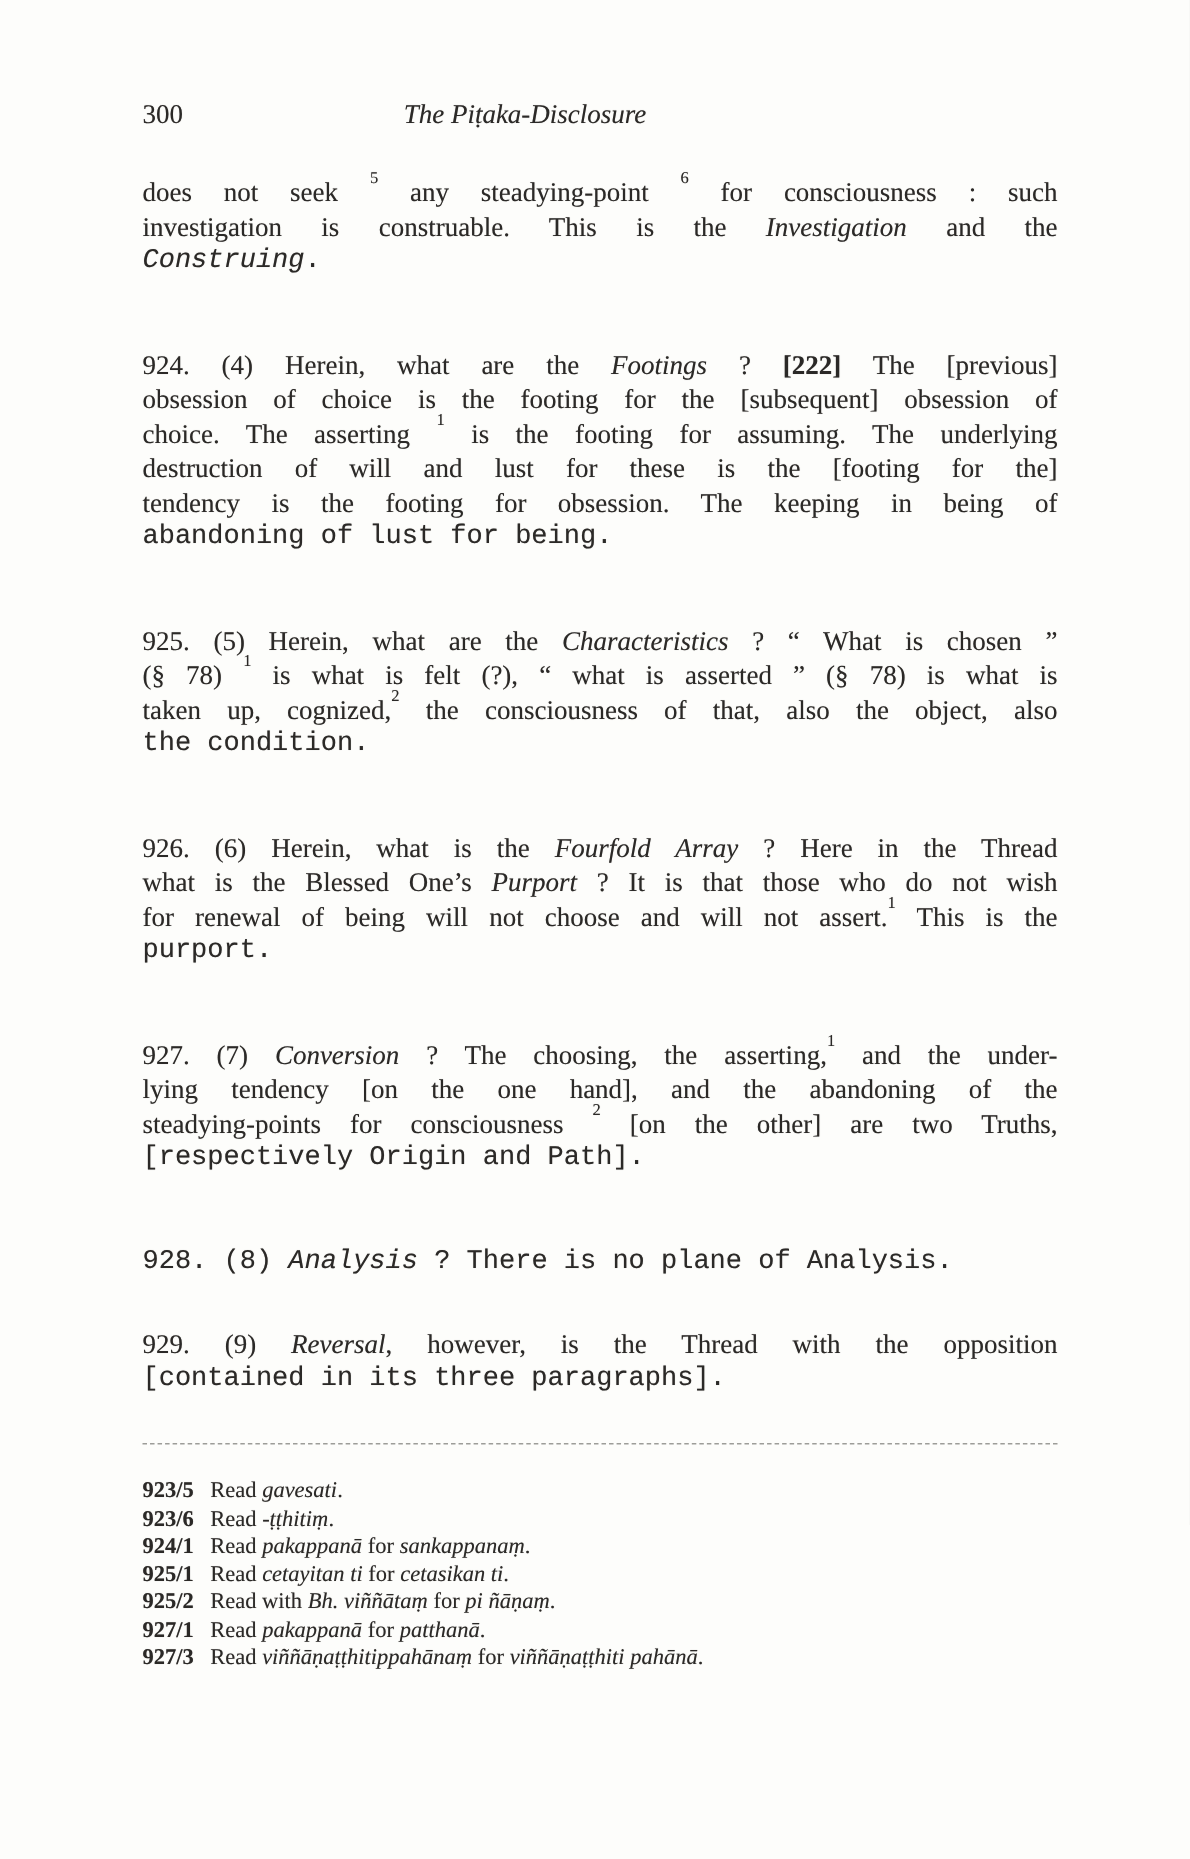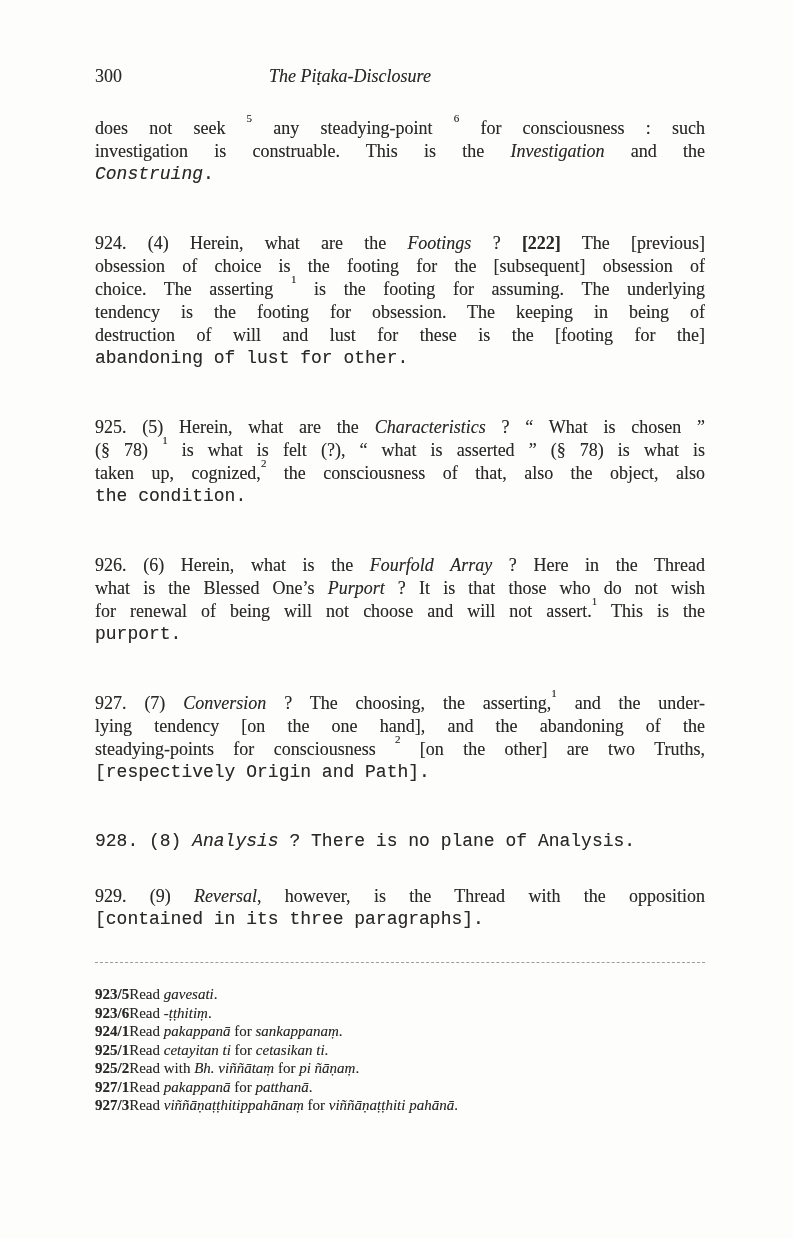--- a/index.html
+++ b/index.html
@@ -64,21 +64,21 @@
   .fn-rule {
     margin-top: 31px;
     border-top: 1px dashed #9d9d99;
     height: 0;
   }
   .footnotes {
     padding-top: 22px;
     font-size: 15px;
   }
   .fn { line-height: 18.5px; }
-  .fn .label { font-weight: bold; }
+  .fn .label { font-weight: bold; padding-right: 11px; }
 </style>
 </head>
 <body>
 
 <div class="page">
   <div class="content">
 
     <div class="page-header">
       <span class="page-number">300</span>
       <span class="running-title">The Piṭaka-Disclosure</span>
@@ -87,23 +87,23 @@
     <div class="body-text">
         <div class="para">
           <div class="line"><span>does not seek </span><sup class="ref">5</sup><span> any steadying-point </span><sup class="ref">6</sup><span> for consciousness : such</span></div>
           <div class="line"><span>investigation is construable.  This is the </span><span class="i">Investigation</span><span> and the</span></div>
           <div class="line last"><span class="i">Construing</span><span>.</span></div>
         </div>
         <div class="para">
           <div class="line"><span>924. (4) Herein, what are the </span><span class="i">Footings</span><span> ?  </span><span class="b">[222]</span><span> The [previous]</span></div>
           <div class="line"><span>obsession of choice is the footing for the [subsequent] obsession of</span></div>
           <div class="line"><span>choice.  The asserting </span><sup class="ref">1</sup><span> is the footing for assuming.  The underlying</span></div>
+          <div class="line"><span>destruction of will and lust for these is the [footing for the]</span></div>
           <div class="line"><span>tendency is the footing for obsession.  The keeping in being of</span></div>
-          <div class="line"><span>destruction of will and lust for these is the [footing for the]</span></div>
-          <div class="line last"><span>abandoning of lust for other.</span></div>
+          <div class="line last"><span>abandoning of lust for being.</span></div>
         </div>
         <div class="para">
           <div class="line"><span>925. (5) Herein, what are the </span><span class="i">Characteristics</span><span> ?  “ What is chosen ”</span></div>
           <div class="line"><span>(§ 78) </span><sup class="ref">1</sup><span> is what is felt (?), “ what is asserted ” (§ 78) is what is</span></div>
           <div class="line"><span>taken up, cognized,</span><sup class="ref">2</sup><span> the consciousness of that, also the object, also</span></div>
           <div class="line last"><span>the condition.</span></div>
         </div>
         <div class="para">
           <div class="line"><span>926. (6) Herein, what is the </span><span class="i">Fourfold Array</span><span> ?  Here in the Thread</span></div>
           <div class="line"><span>what is the Blessed One’s </span><span class="i">Purport</span><span> ?  It is that those who do not wish</span></div>

